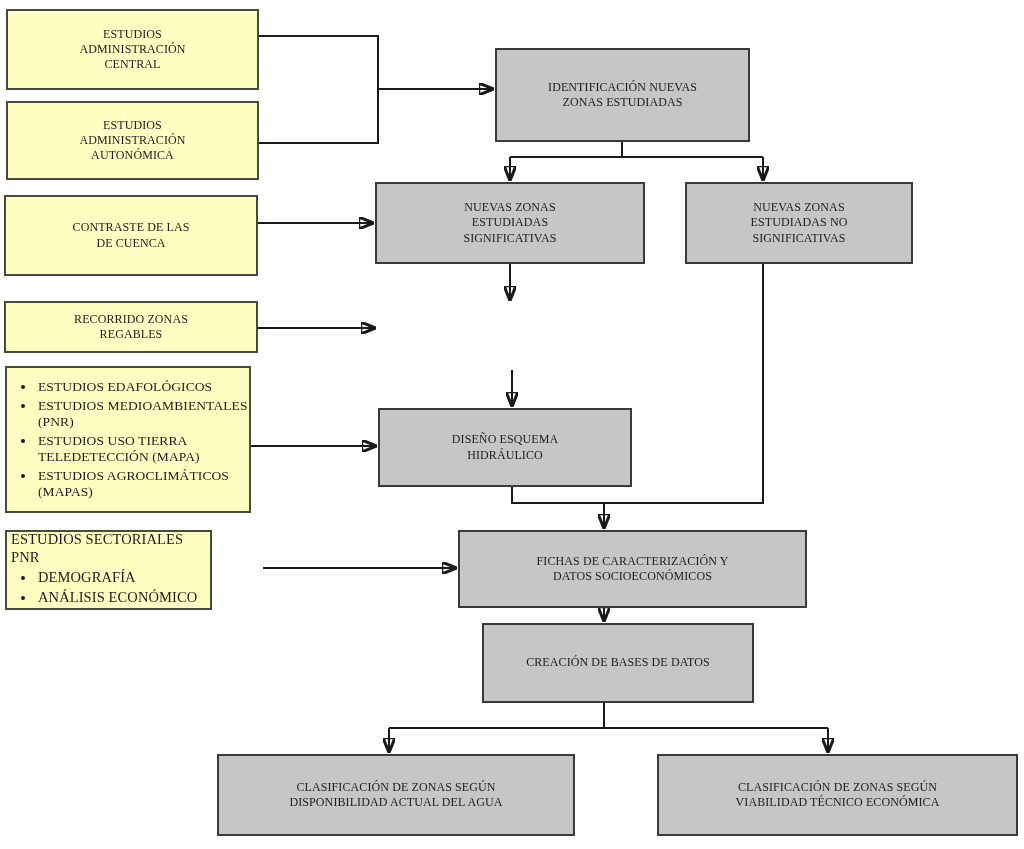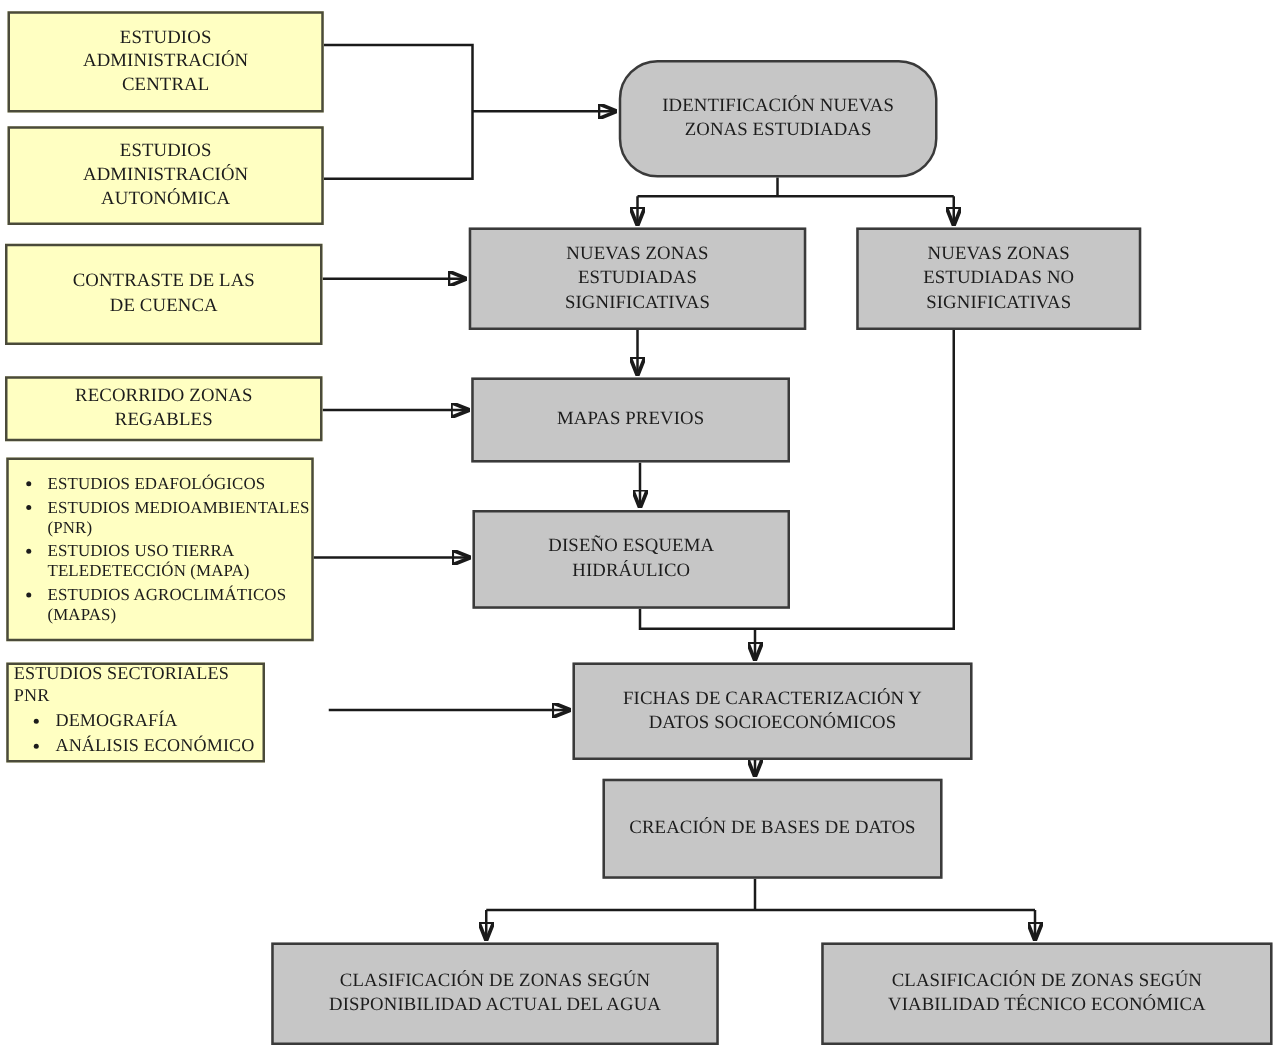--- a/index.html
+++ b/index.html
@@ -4,26 +4,26 @@
 <style>
   html,body{margin:0;padding:0;background:#ffffff;}
   .canvas{
     position:relative;width:1024px;height:849px;background:#ffffff;
     font-family:"Liberation Serif","DejaVu Serif",serif;color:#1c1c1c;
     overflow:hidden;
   }
   .node{
     position:absolute;box-sizing:border-box;
     display:flex;flex-direction:column;justify-content:center;align-items:center;
-    text-align:center;font-size:15px;line-height:1.27;letter-spacing:.1px;
+    text-align:center;font-size:12px;line-height:1.27;letter-spacing:.1px;
   }
   .node span{display:block;}
   .source{background:#FFFFC2;border:2px solid #4a4a3a;}
   .process{background:#C6C6C6;border:2px solid #3a3a3a;}
-  .bullets{justify-content:center;align-items:center;text-align:left;font-size:13.5px;line-height:1.2;}
+  .bullets{justify-content:center;align-items:flex-start;text-align:left;font-size:13.5px;line-height:1.2;}
   .bullets ul{margin:0;padding-left:29px;list-style:disc;}
   .bullets li{padding-left:2px;margin:2.5px 0;}
   .bullets-lg{font-size:14.5px;}
   .bullet-header{padding-left:4px;}
   svg.wires{position:absolute;left:0;top:0;pointer-events:none;}
   svg.wires path, svg.wires line{stroke:#1a1a1a;stroke-width:2;fill:none;}
 </style>
 </head>
 <body>
 
@@ -99,47 +99,44 @@
   </div>
 
   <div class="node source bullets bullets-lg" style="left:5px;top:530px;width:207px;height:80px;">
     <div class="bullet-header">ESTUDIOS SECTORIALES PNR</div>
     <ul>
       <li>DEMOGRAFÍA</li>
       <li>ANÁLISIS ECONÓMICO</li>
     </ul>
   </div>
 
-  <div class="node process" style="left:495px;top:48px;width:255px;height:94px;border-radius:31px;">
+  <div class="node process" style="left:495px;top:48px;width:255px;height:94px;">
     <span>IDENTIFICACIÓN NUEVAS</span>
     <span>ZONAS ESTUDIADAS</span>
   </div>
 
   <div class="node process" style="left:375px;top:182px;width:270px;height:82px;">
     <span>NUEVAS ZONAS</span>
     <span>ESTUDIADAS</span>
     <span>SIGNIFICATIVAS</span>
   </div>
 
   <div class="node process" style="left:685px;top:182px;width:228px;height:82px;">
     <span>NUEVAS ZONAS</span>
     <span>ESTUDIADAS NO</span>
     <span>SIGNIFICATIVAS</span>
   </div>
 
-  <div class="node process" style="left:377px;top:302px;width:255px;height:68px;">
-    <span>MAPAS PREVIOS</span>
-  </div>
 
   <div class="node process" style="left:378px;top:408px;width:254px;height:79px;">
     <span>DISEÑO ESQUEMA</span>
     <span>HIDRÁULICO</span>
   </div>
 
-  <div class="node process" style="left:458px;top:530px;width:320px;height:78px;">
+  <div class="node process" style="left:458px;top:530px;width:349px;height:78px;">
     <span>FICHAS DE CARACTERIZACIÓN Y</span>
     <span>DATOS SOCIOECONÓMICOS</span>
   </div>
 
   <div class="node process" style="left:482px;top:623px;width:272px;height:80px;">
     <span>CREACIÓN DE BASES DE DATOS</span>
   </div>
 
   <div class="node process" style="left:217px;top:754px;width:358px;height:82px;">
     <span>CLASIFICACIÓN DE ZONAS SEGÚN</span>

